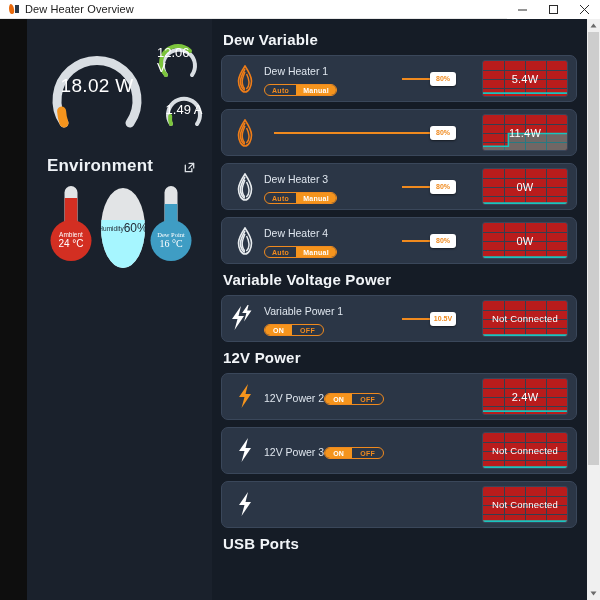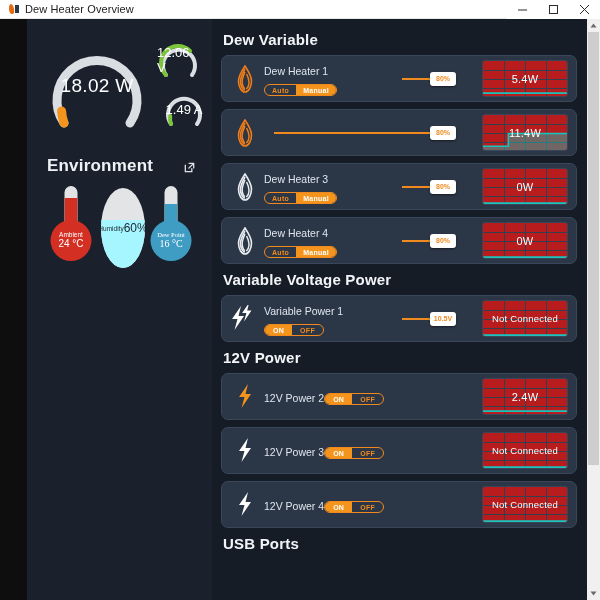--- a/index.html
+++ b/index.html
@@ -511,24 +511,20 @@
               </svg>
               <span class="val small">Not Connected</span>
             </span>
           </div>
           <div class="card">
             <span class="ico">
               <svg width="20" height="27" viewBox="0 0 20 27">
                 <path d="M13 1 L4 14 L9.5 14 L6.5 25 L16 11 L10.5 11 Z" fill="#ffffff"></path>
               </svg>
             </span>
-            <span class="midcol"><span class="devname">12V Power 4</span><span class="seg w-onoff">
-                <span class="s on">ON</span>
-                <span class="s">OFF</span>
-              </span></span>
             <span class="slider-wrap"></span>
             <span class="mini">
               <span class="grid">
                 <i class="h" style="top:9px"></i>
                 <i class="h" style="top:18px"></i>
                 <i class="h" style="top:27px"></i>
                 <i class="v" style="left:21px"></i>
                 <i class="v" style="left:42px"></i>
                 <i class="v" style="left:63px"></i>
               </span>

